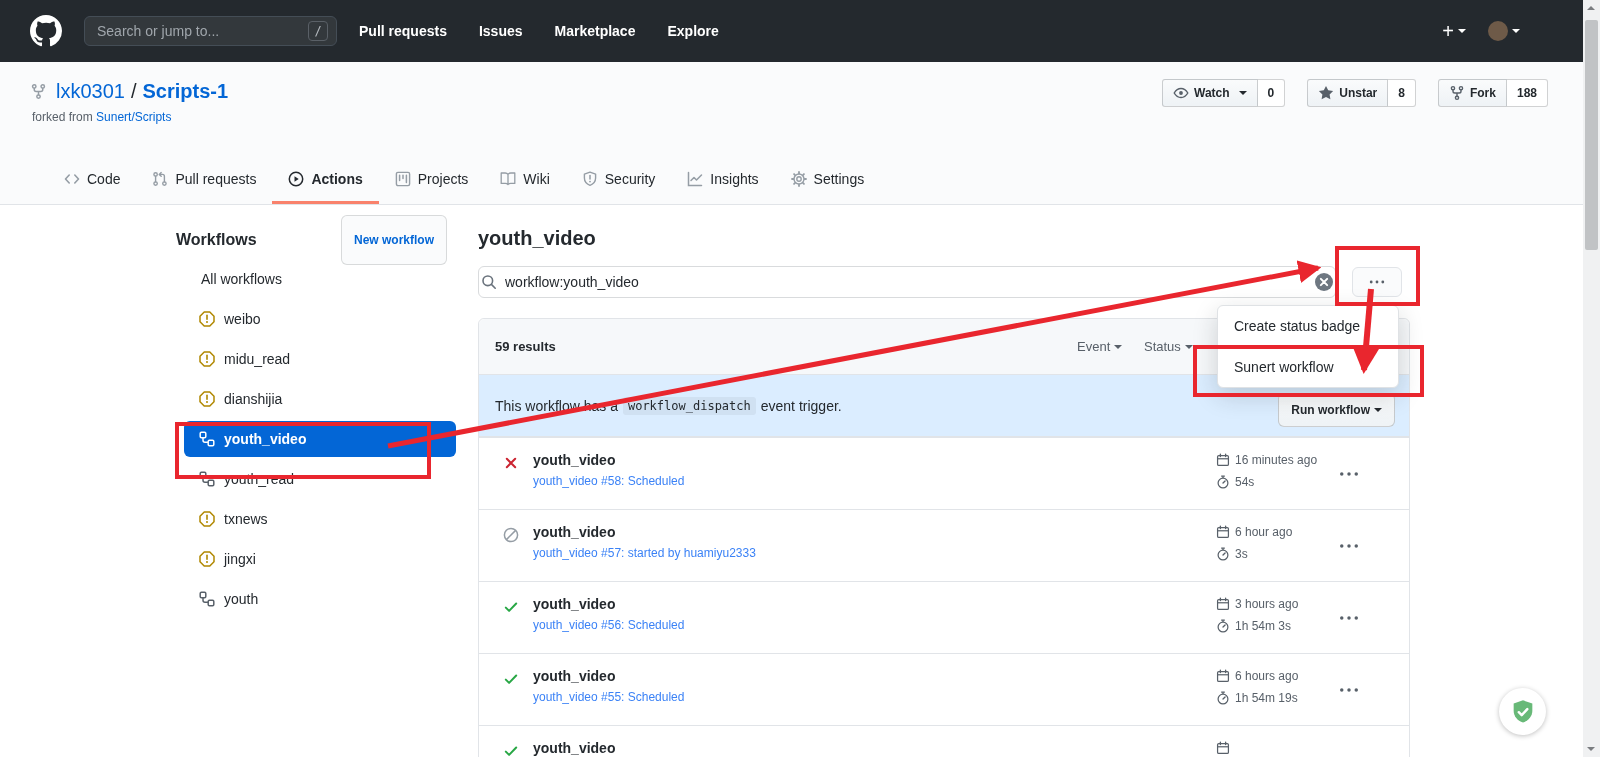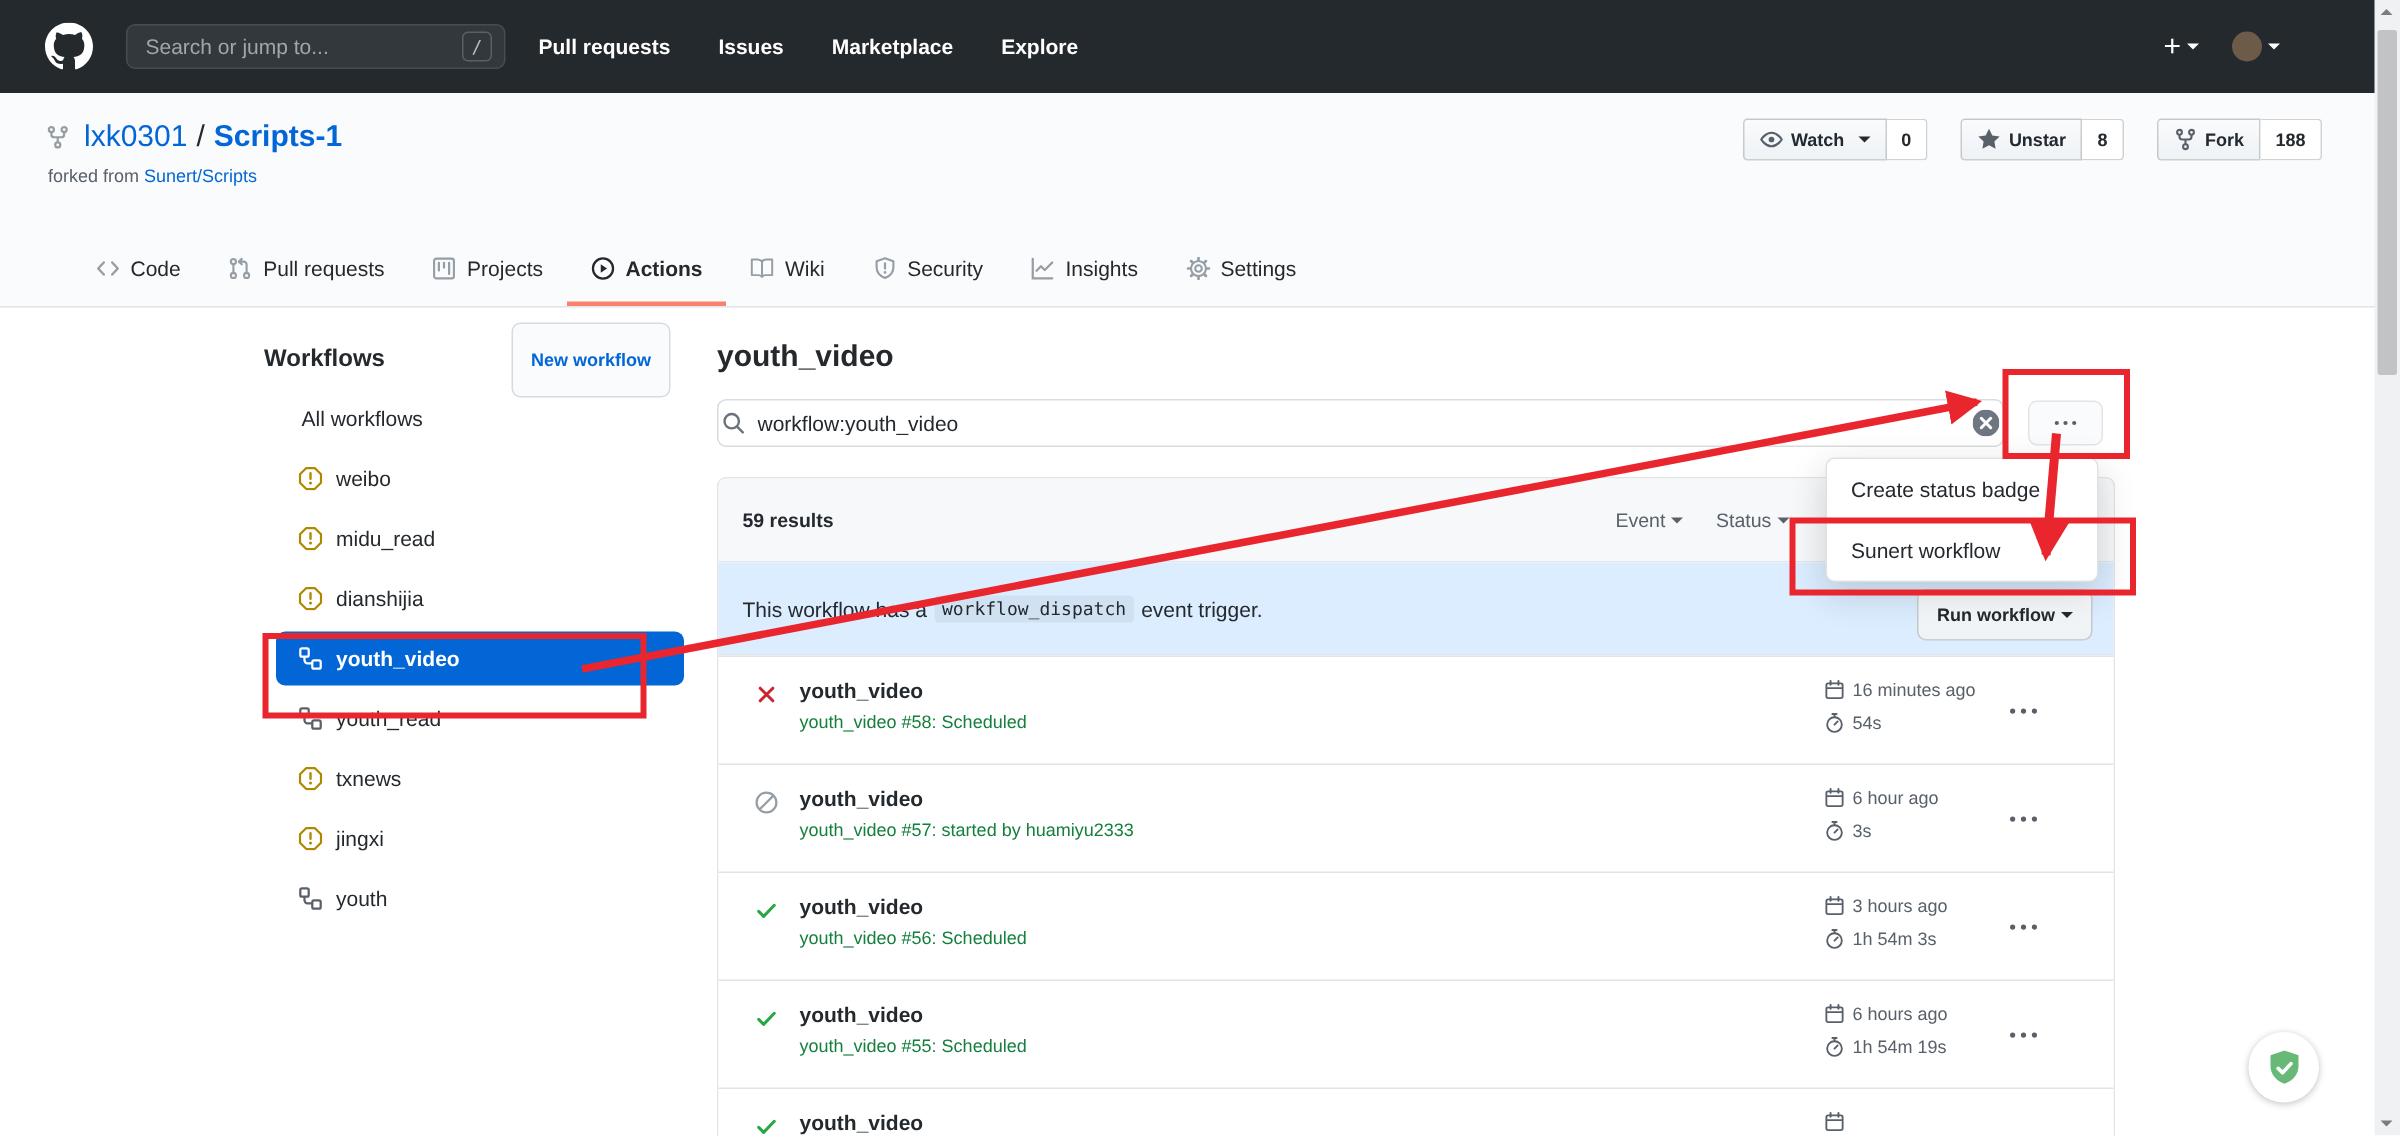--- a/index.html
+++ b/index.html
@@ -96,21 +96,21 @@
 
   .run-row { height:72px; border-top:1px solid #e1e4e8; position:relative; background:#fff; }
   .run-row:first-of-type { border-top:none; }
   .run-left { position:absolute; left:24px; top:14px; display:flex; gap:14px; }
   .run-icon { width:16px; height:16px; margin-top:3px; }
   .run-icon svg { display:none; }
   .st-success svg.i-success { display:block; color:#28a745; }
   .st-failure svg.i-failure { display:block; color:#cb2431; }
   .st-skipped svg.i-skipped { display:block; color:#959da5; }
   .run-title { font-size:14px; font-weight:bold; color:#24292e; cursor:pointer; }
-  .run-sub { font-size:12px; color:#15803d; margin-top:6px; }
+  .run-sub { font-size:12px; color:#3b82f6; margin-top:6px; }
   .run-meta { position:absolute; left:737px; top:13px; font-size:12px; color:#586069; }
   .meta-line { display:flex; align-items:center; gap:5px; height:18px; margin-bottom:4px; }
   .meta-line .oct { color:#586069; }
   .row-kebab { position:absolute; left:857px; top:26px; width:26px; height:20px; color:#586069; cursor:pointer; }
 
   
   #dropdown { left:1217px; top:305px; width:182px; background:#fff; border:1px solid #dfe2e5; border-radius:6px;
     box-shadow:0 8px 24px rgba(27,31,35,.18); z-index:20; }
   .dd-item { height:40px; display:flex; align-items:center; padding-left:16px; font-size:14px; color:#24292e; cursor:pointer; }
   .dd-div { height:1px; background:#e1e4e8; }
@@ -322,31 +322,31 @@
           <use href="#i-code"></use>
         </svg>
       <span>Code</span>
     </div>
     <div class="tab">
       <svg class="oct" width="16" height="16">
           <use href="#i-pr"></use>
         </svg>
       <span>Pull requests</span>
     </div>
+    <div class="tab active">
+      <svg class="oct" width="16" height="16">
+          <use href="#i-play"></use>
+        </svg>
+      <span>Actions</span>
+    </div>
     <div class="tab">
       <svg class="oct" width="16" height="16">
           <use href="#i-project"></use>
         </svg>
       <span>Projects</span>
-    </div>
-    <div class="tab active">
-      <svg class="oct" width="16" height="16">
-          <use href="#i-play"></use>
-        </svg>
-      <span>Actions</span>
     </div>
     <div class="tab">
       <svg class="oct" width="16" height="16">
           <use href="#i-book"></use>
         </svg>
       <span>Wiki</span>
     </div>
     <div class="tab">
       <svg class="oct" width="16" height="16">
           <use href="#i-shield"></use>

